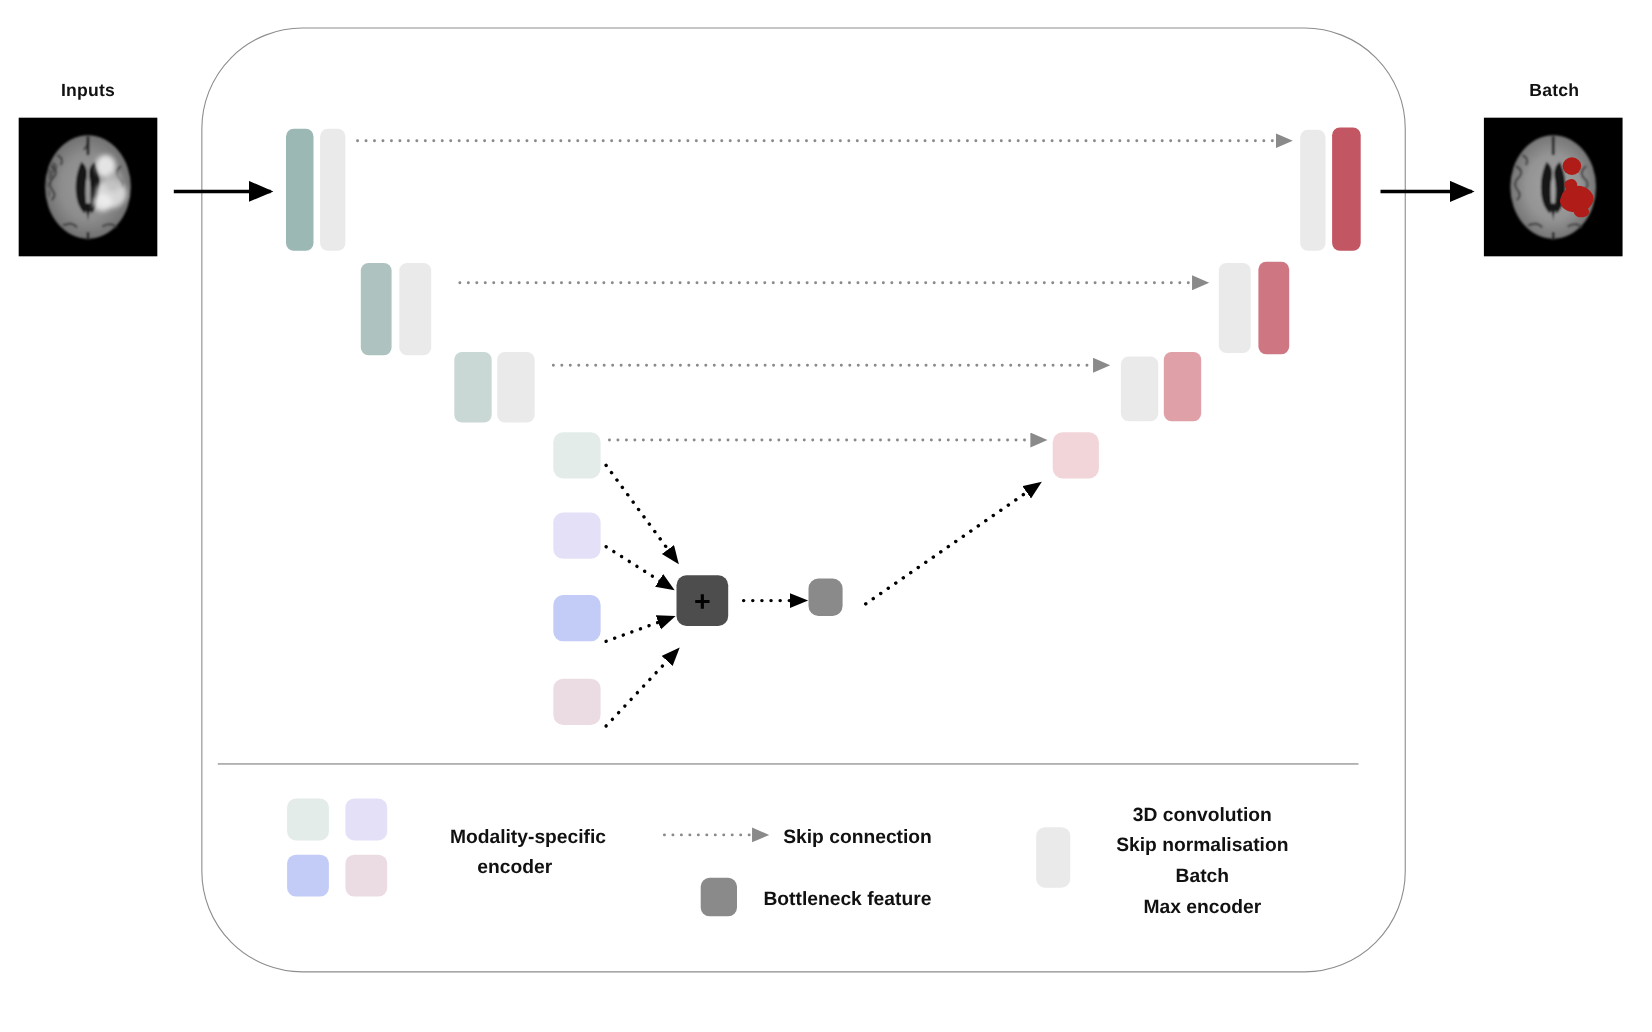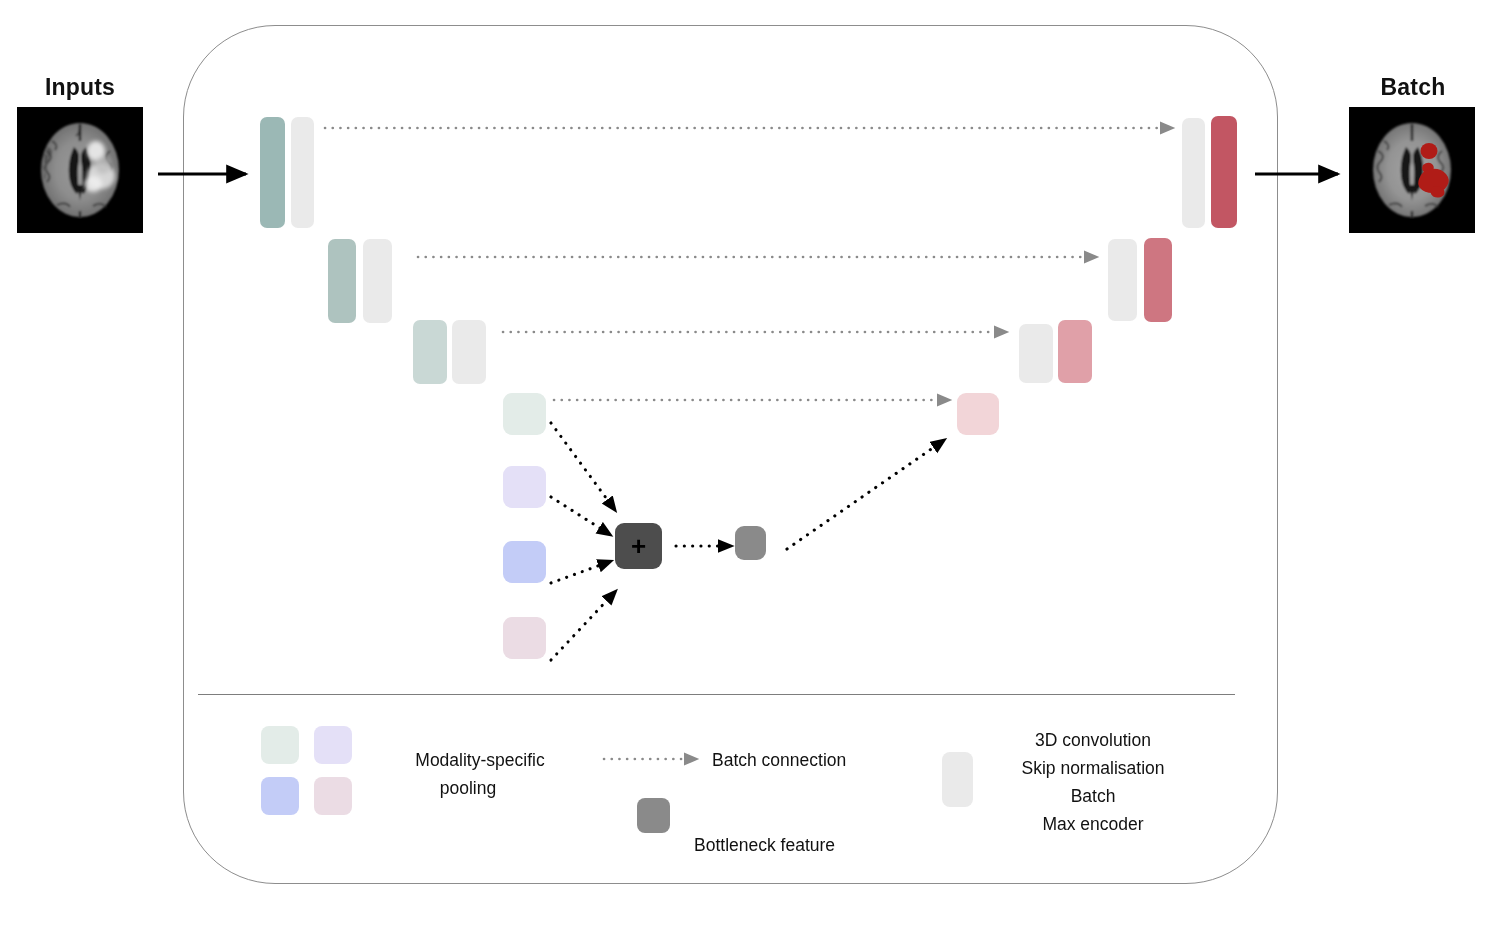--- a/index.html
+++ b/index.html
@@ -15,21 +15,21 @@
     position: relative;
     width: 1502px;
     height: 938px;
     background: #ffffff;
     overflow: hidden;
   }
   .abs { position: absolute; }
 
   
   .io-title {
-    font-size: 23px;
+    font-size: 16px;
     font-weight: bold;
     color: #111111;
     letter-spacing: 0.2px;
     text-align: center;
     width: 130px;
   }
 
   
   .brain-frame {
     width: 126px;
@@ -69,20 +69,21 @@
     top: 694px;
     width: 1037px;
     height: 0;
     border-top: 1.3px solid #7d7d7d;
   }
   .legend-text {
     font-size: 17.5px;
     color: #111111;
     line-height: 28px;
     white-space: nowrap;
+    font-weight: bold;
   }
   .legend-text.centered { text-align: center; }
   .legend-sw {
     position: absolute;
     border-radius: 8px;
   }
 
   
   #overlay {
     position: absolute;
@@ -230,26 +231,26 @@
   <div class="abs block" style="left:1211px; top:116px; width:26px; height:112px; background:#C25663;"></div>
 
   <div class="abs legend-divider"></div>
 
   <div class="abs legend-sw" style="left:261px; top:726px; width:38px; height:38px; background:#E3ECE8;"></div>
   <div class="abs legend-sw" style="left:314px; top:726px; width:38px; height:38px; background:#E4E0F7;"></div>
   <div class="abs legend-sw" style="left:261px; top:777px; width:38px; height:38px; background:#C3CCF7;"></div>
   <div class="abs legend-sw" style="left:314px; top:777px; width:38px; height:38px; background:#EBDCE4;"></div>
 
   <div class="abs legend-text centered" style="left:392px; top:746px; width:176px;">Modality-specific</div>
-  <div class="abs legend-text centered" style="left:380px; top:774px; width:176px;">pooling</div>
-
-  <div class="abs legend-text" style="left:712px; top:746px;">Batch connection</div>
+  <div class="abs legend-text centered" style="left:380px; top:774px; width:176px;">encoder</div>
+
+  <div class="abs legend-text" style="left:712px; top:746px;">Skip connection</div>
 
   <div class="abs legend-sw" style="left:637px; top:798px; width:33px; height:35px; background:#8A8A8A;"></div>
-  <div class="abs legend-text" style="left:694px; top:803px;margin-top:28px;">Bottleneck feature</div>
+  <div class="abs legend-text" style="left:694px; top:803px;">Bottleneck feature</div>
 
   <div class="abs legend-sw" style="left:942px; top:752px; width:31px; height:55px; background:#EAEAEA;"></div>
   <div class="abs legend-text centered" style="left:1000px; top:726px; width:186px;">3D convolution</div>
   <div class="abs legend-text centered" style="left:1000px; top:754px; width:186px;">Skip normalisation</div>
   <div class="abs legend-text centered" style="left:1000px; top:782px; width:186px;">Batch</div>
   <div class="abs legend-text centered" style="left:1000px; top:810px; width:186px;">Max encoder</div>
 
   <svg id="overlay" viewBox="0 0 1502 938" xmlns="http://www.w3.org/2000/svg">
     <defs>
       <marker id="arrowSolid" markerWidth="9" markerHeight="9" refX="6.2" refY="3" orient="auto" markerUnits="strokeWidth">

